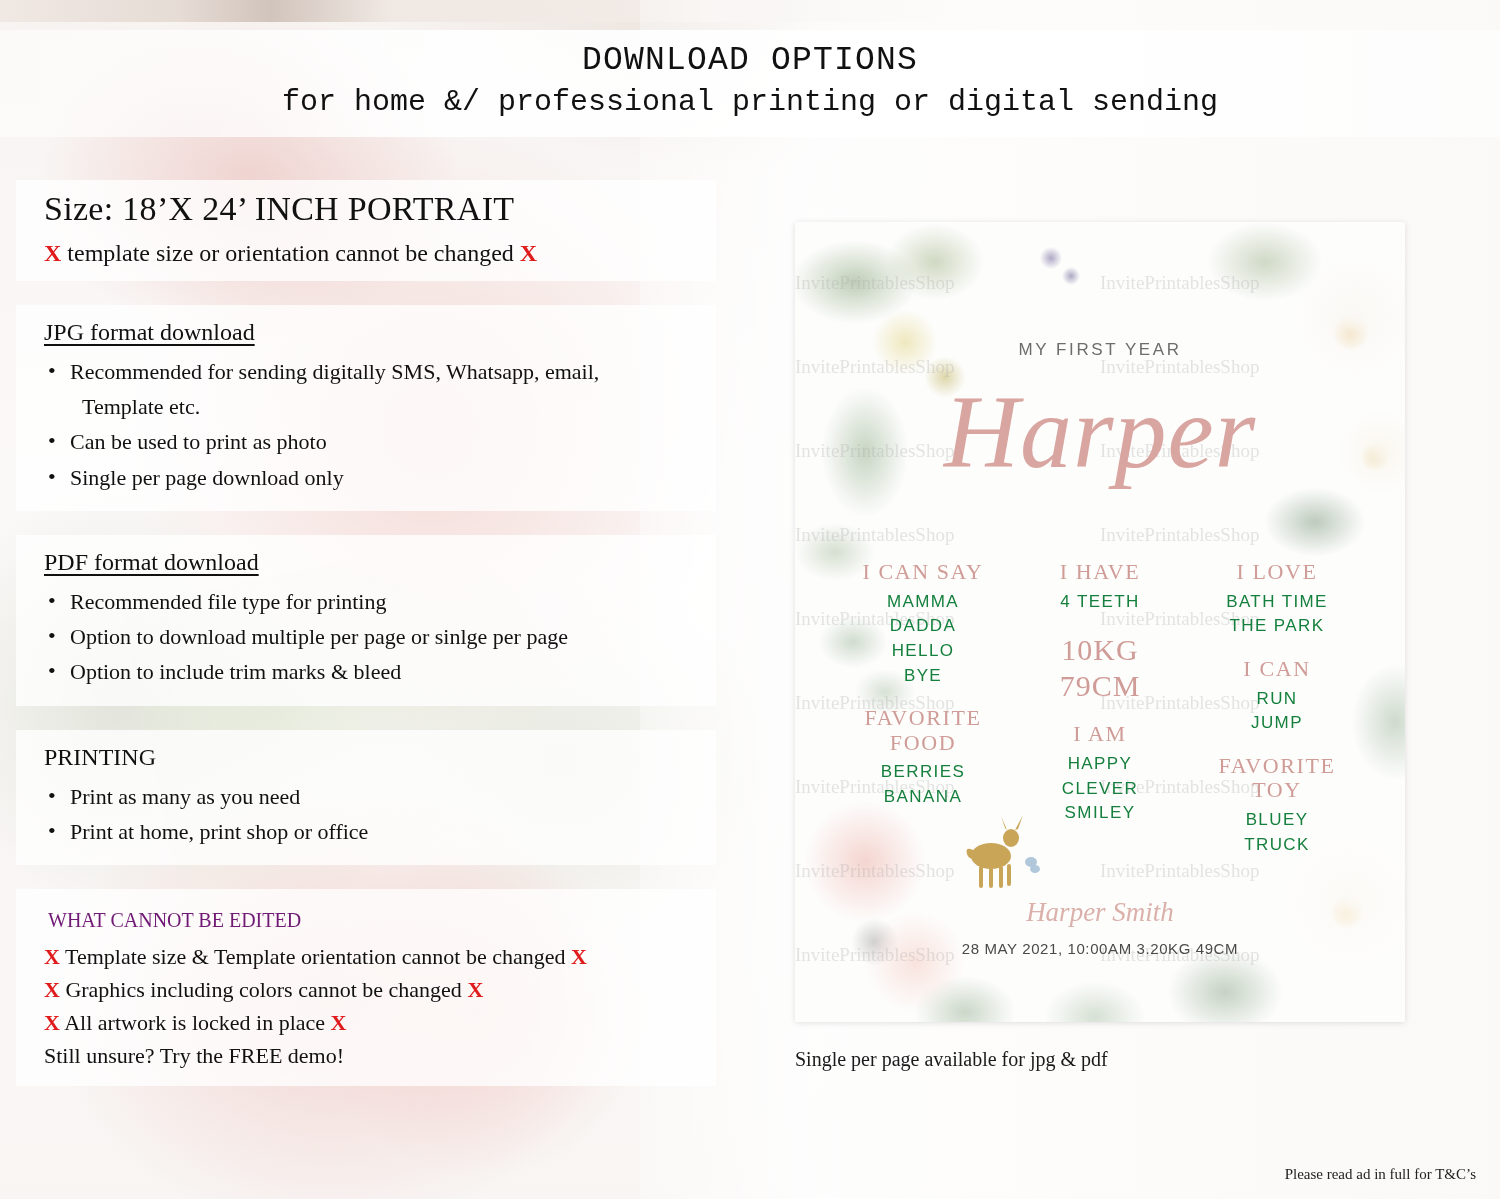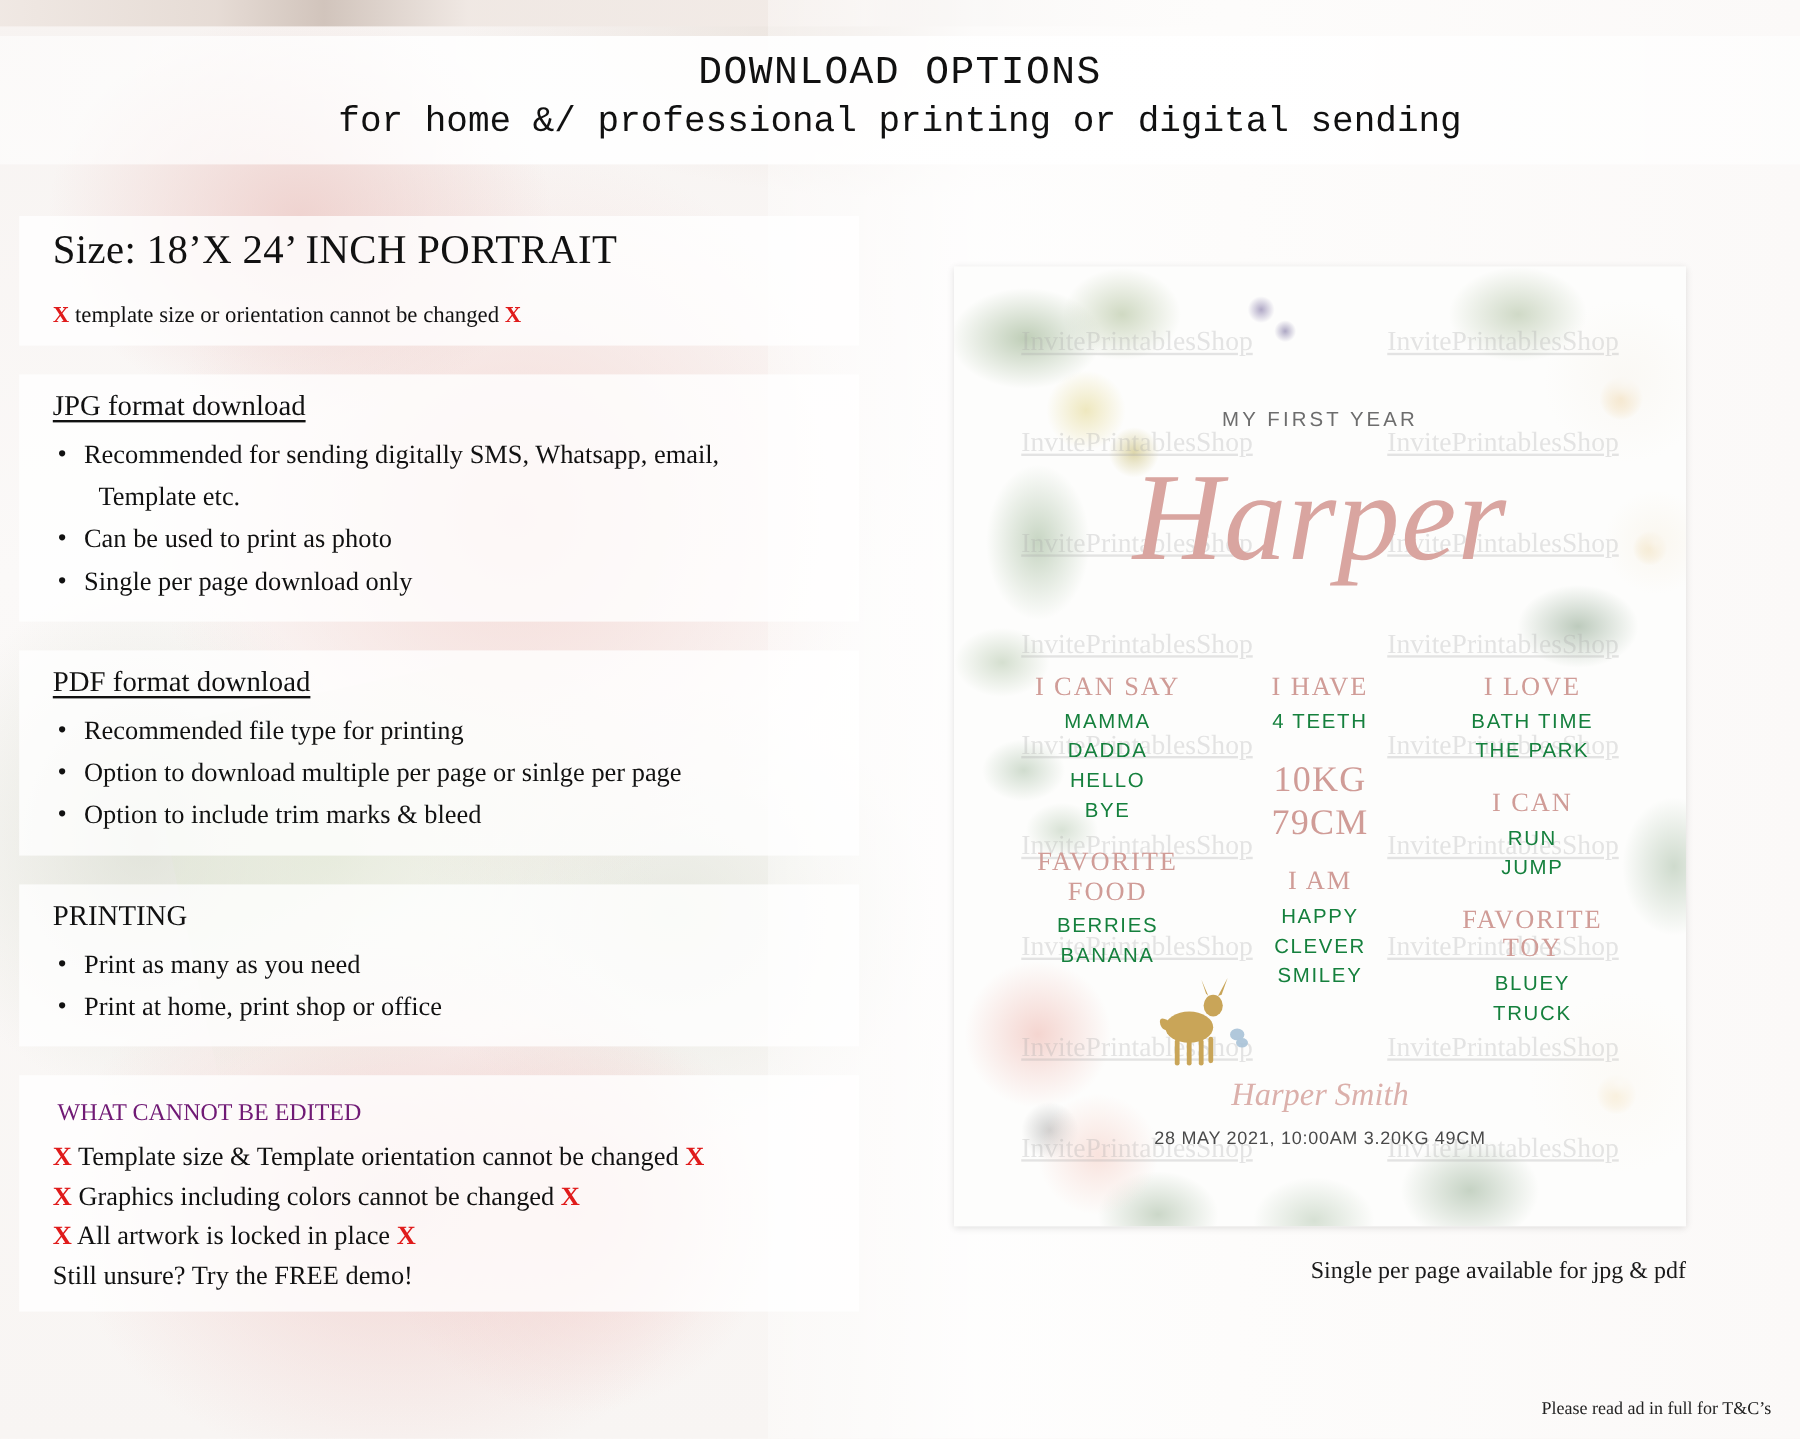--- a/index.html
+++ b/index.html
@@ -60,21 +60,21 @@
   #header .h-line2 { font-size: 30px; color: #111; margin-top: 6px; }
 
   
   #left { position: absolute; left: 16px; top: 180px; width: 700px; }
   .panel {
     background: rgba(255,255,255,0.78);
     padding: 10px 28px 14px 28px;
     margin-bottom: 24px;
   }
   .size-title { font-size: 34px; color: #111; letter-spacing: .3px; }
-  .size-sub { font-size: 19px; color: #111; margin-top: 24px; }
+  .size-sub { font-size: 24px; color: #111; margin-top: 12px; }
   .xmark { color: #e01b1b; font-weight: bold; }
   .sec-title {
     font-size: 24px; color: #111; text-decoration: underline;
     text-underline-offset: 4px; margin: 4px 0 10px 0;
   }
   .sec-title.plain { text-decoration: none; }
   ul.bullets { margin: 0; padding: 0; list-style: none; }
   ul.bullets li {
     font-size: 22px; color: #111; line-height: 1.42;
     padding-left: 26px; position: relative; margin-bottom: 4px;
@@ -135,26 +135,25 @@
   #poster .wm {
     position: absolute; inset: 0;
     display: grid;
     grid-template-columns: repeat(2, 1fr);
     grid-auto-rows: 84px;
     align-content: start;
     padding-top: 50px;
     pointer-events: none;
   }
   #poster .wm span {
-    font-size: 23px; color: rgba(170,170,170,0.30);
+    font-size: 19px; color: rgba(170,170,170,0.30);
     font-family: "Liberation Serif", serif;
     transform: rotate(0deg);
-    text-align: center;
+    text-align: left;
     white-space: nowrap;
-    text-decoration: underline;
   }
   .poster-inner { position: absolute; inset: 0; }
   .p-kicker {
     position: absolute; top: 118px; left: 0; width: 100%;
     text-align: center; font-size: 17px; letter-spacing: 2.6px;
     color: #6d6d6d; font-family: "Liberation Sans", sans-serif;
   }
   .p-name {
     position: absolute; top: 150px; left: 0; width: 100%;
     text-align: center; font-size: 104px; color: #d9a5a0;
@@ -187,21 +186,21 @@
     position: absolute; top: 675px; left: 0; width: 100%;
     text-align: center; font-size: 27px; color: #dbb0ab;
     font-style: italic;
   }
   .p-details {
     position: absolute; top: 718px; left: 0; width: 100%;
     text-align: center; font-size: 15px; letter-spacing: .6px;
     color: #4a4a4a; font-family: "Liberation Sans", sans-serif;
   }
   #caption {
-    margin-top: 26px; text-align: right; font-size: 20px; color: #1a1a1a;
+    margin-top: 26px; text-align: left; font-size: 20px; color: #1a1a1a;
   }
   #tc {
     position: absolute; right: 24px; bottom: 16px;
     font-size: 15px; color: #222;
   }
 </style>
 </head>
 <body>
 
 <div id="bg">

